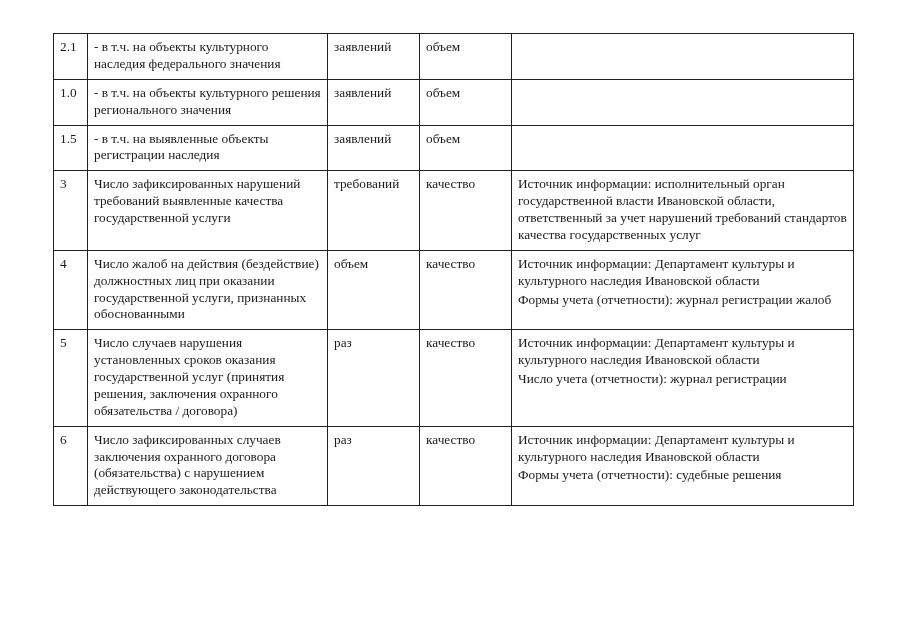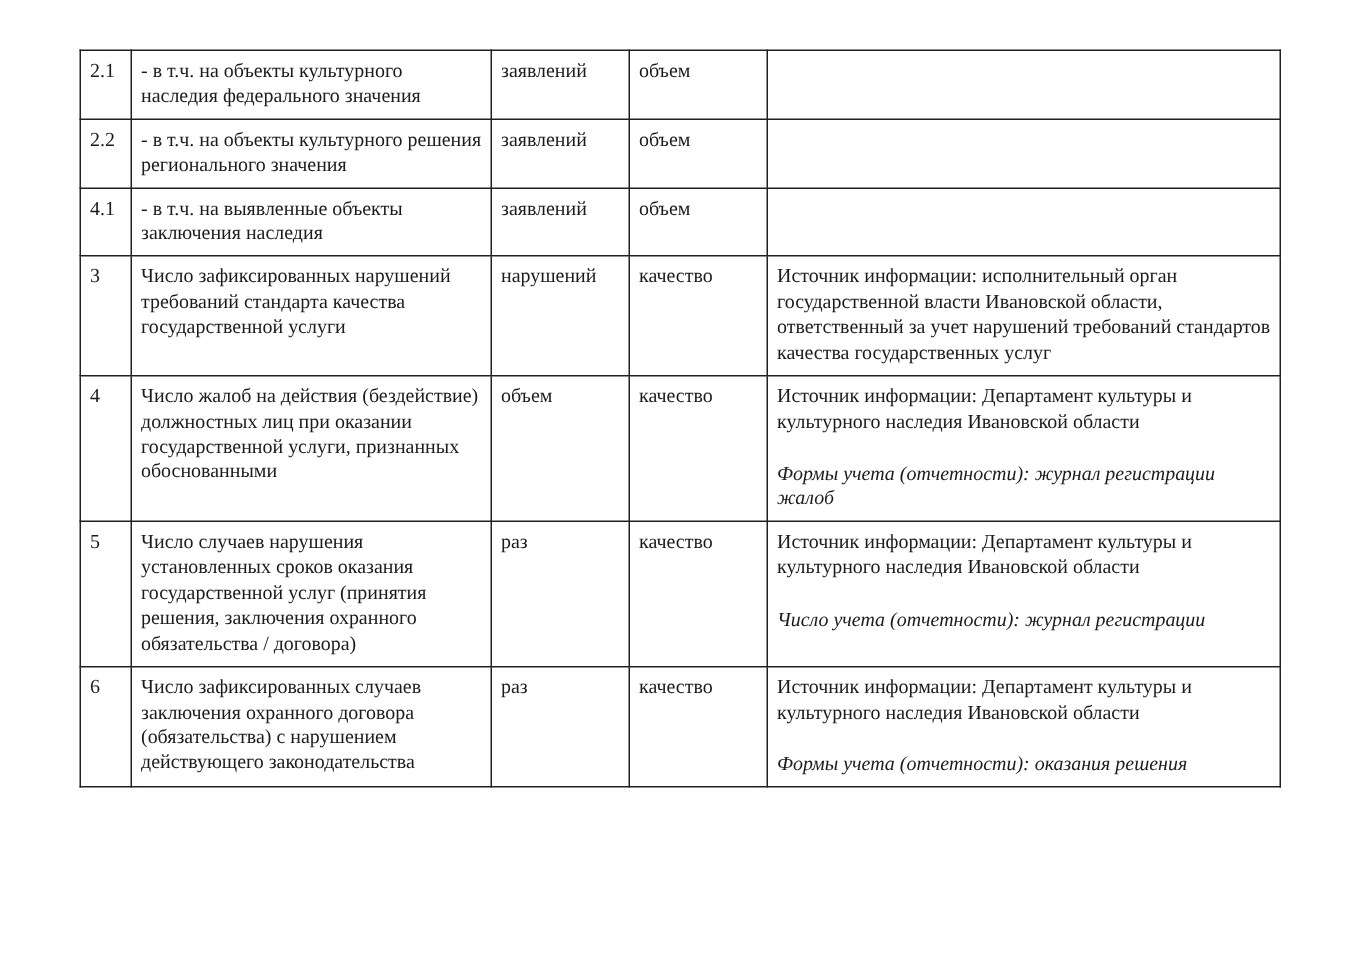--- a/index.html
+++ b/index.html
@@ -40,21 +40,21 @@
   .col-name  { width: 240px; }
   .col-unit  { width: 92px; }
   .col-type  { width: 92px; }
   .col-src   { width: 342px; }
 
   td.num {
     text-align: left;
     padding-left: 7px;
   }
   .src-para { display: block; }
-  .src-para + .src-para { margin-top: 18px; font-style: italic; }
+  .src-para + .src-para { margin-top: 2px; }
 </style>
 </head>
 <body>
 
 <div class="page">
   <table class="doc-table">
     <colgroup>
       <col class="col-num">
       <col class="col-name">
       <col class="col-unit">
@@ -67,43 +67,43 @@
         <td class="num">2.1</td>
         <td> - в т.ч. на объекты культурного наследия федерального значения</td>
         <td>заявлений</td>
         <td>объем</td>
         <td>
           <span class="src-para"></span>
         </td>
       </tr>
 
       <tr>
-        <td class="num">2.2</td>
+        <td class="num">1.0</td>
         <td>- в т.ч. на объекты культурного решения регионального значения</td>
         <td>заявлений</td>
         <td>объем</td>
         <td>
           <span class="src-para"></span>
         </td>
       </tr>
 
       <tr>
-        <td class="num">4.1</td>
-        <td>- в т.ч. на выявленные объекты заключения наследия</td>
+        <td class="num">1.5</td>
+        <td>- в т.ч. на выявленные объекты регистрации наследия</td>
         <td>заявлений</td>
         <td>объем</td>
         <td>
           <span class="src-para"></span>
         </td>
       </tr>
 
       <tr>
         <td class="num">3</td>
-        <td>Число зафиксированных нарушений требований стандарта качества государственной услуги</td>
-        <td>нарушений</td>
+        <td>Число зафиксированных нарушений требований выявленные качества государственной услуги</td>
+        <td>требований</td>
         <td>качество</td>
         <td>
           <span class="src-para">Источник информации: исполнительный орган государственной власти Ивановской области, ответственный за учет нарушений требований стандартов качества государственных услуг</span>
         </td>
       </tr>
 
       <tr>
         <td class="num">4</td>
         <td>Число жалоб на действия (бездействие) должностных лиц при оказании государственной услуги, признанных обоснованными</td>
         <td>объем</td>
@@ -125,19 +125,19 @@
         </td>
       </tr>
 
       <tr>
         <td class="num">6</td>
         <td>Число зафиксированных случаев заключения охранного договора (обязательства) с нарушением действующего законодательства</td>
         <td>раз</td>
         <td>качество</td>
         <td>
           <span class="src-para">Источник информации: Департамент культуры и культурного наследия Ивановской области</span>
-          <span class="src-para">Формы учета (отчетности): оказания решения</span>
+          <span class="src-para">Формы учета (отчетности): судебные решения</span>
         </td>
       </tr>
 
     </tbody>
   </table>
 </div>
 
 </body></html>

